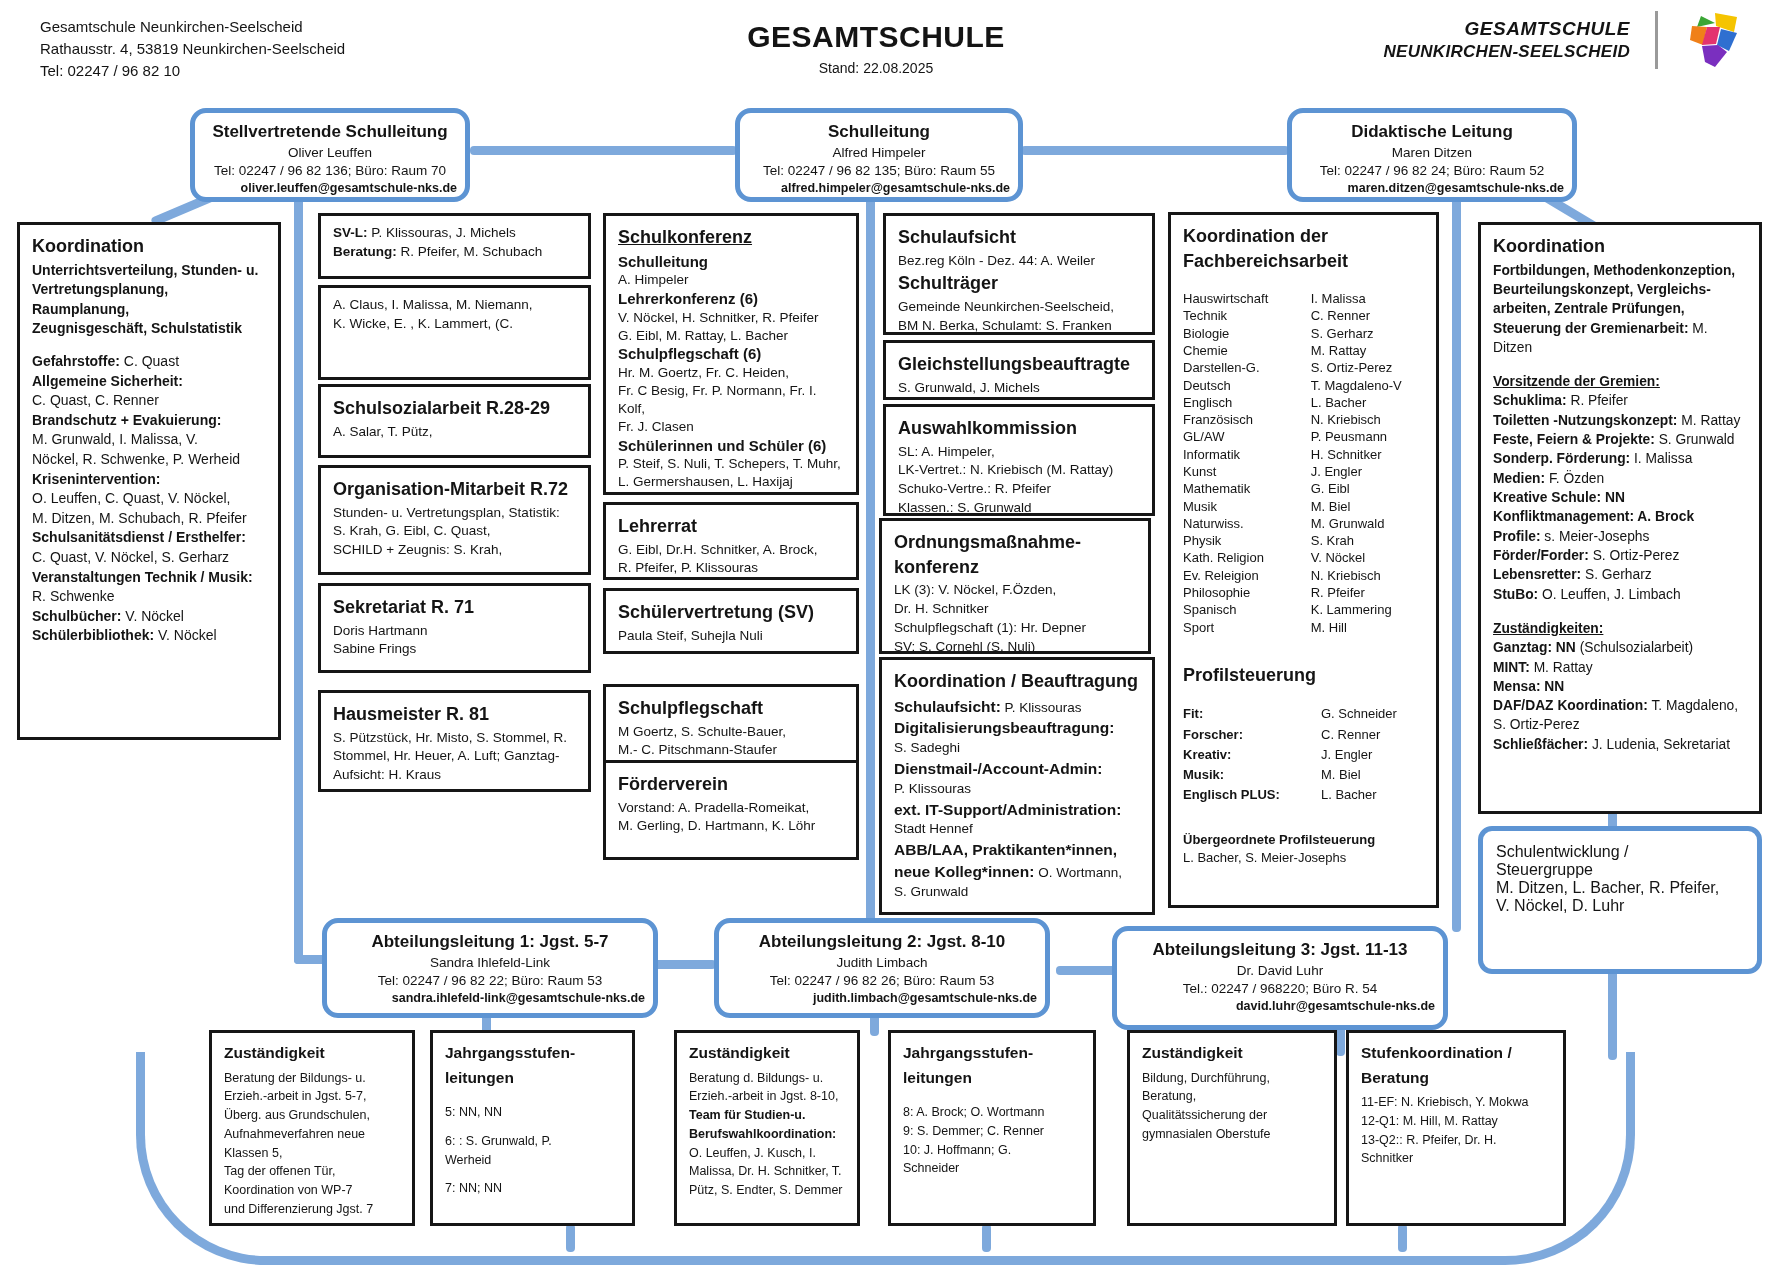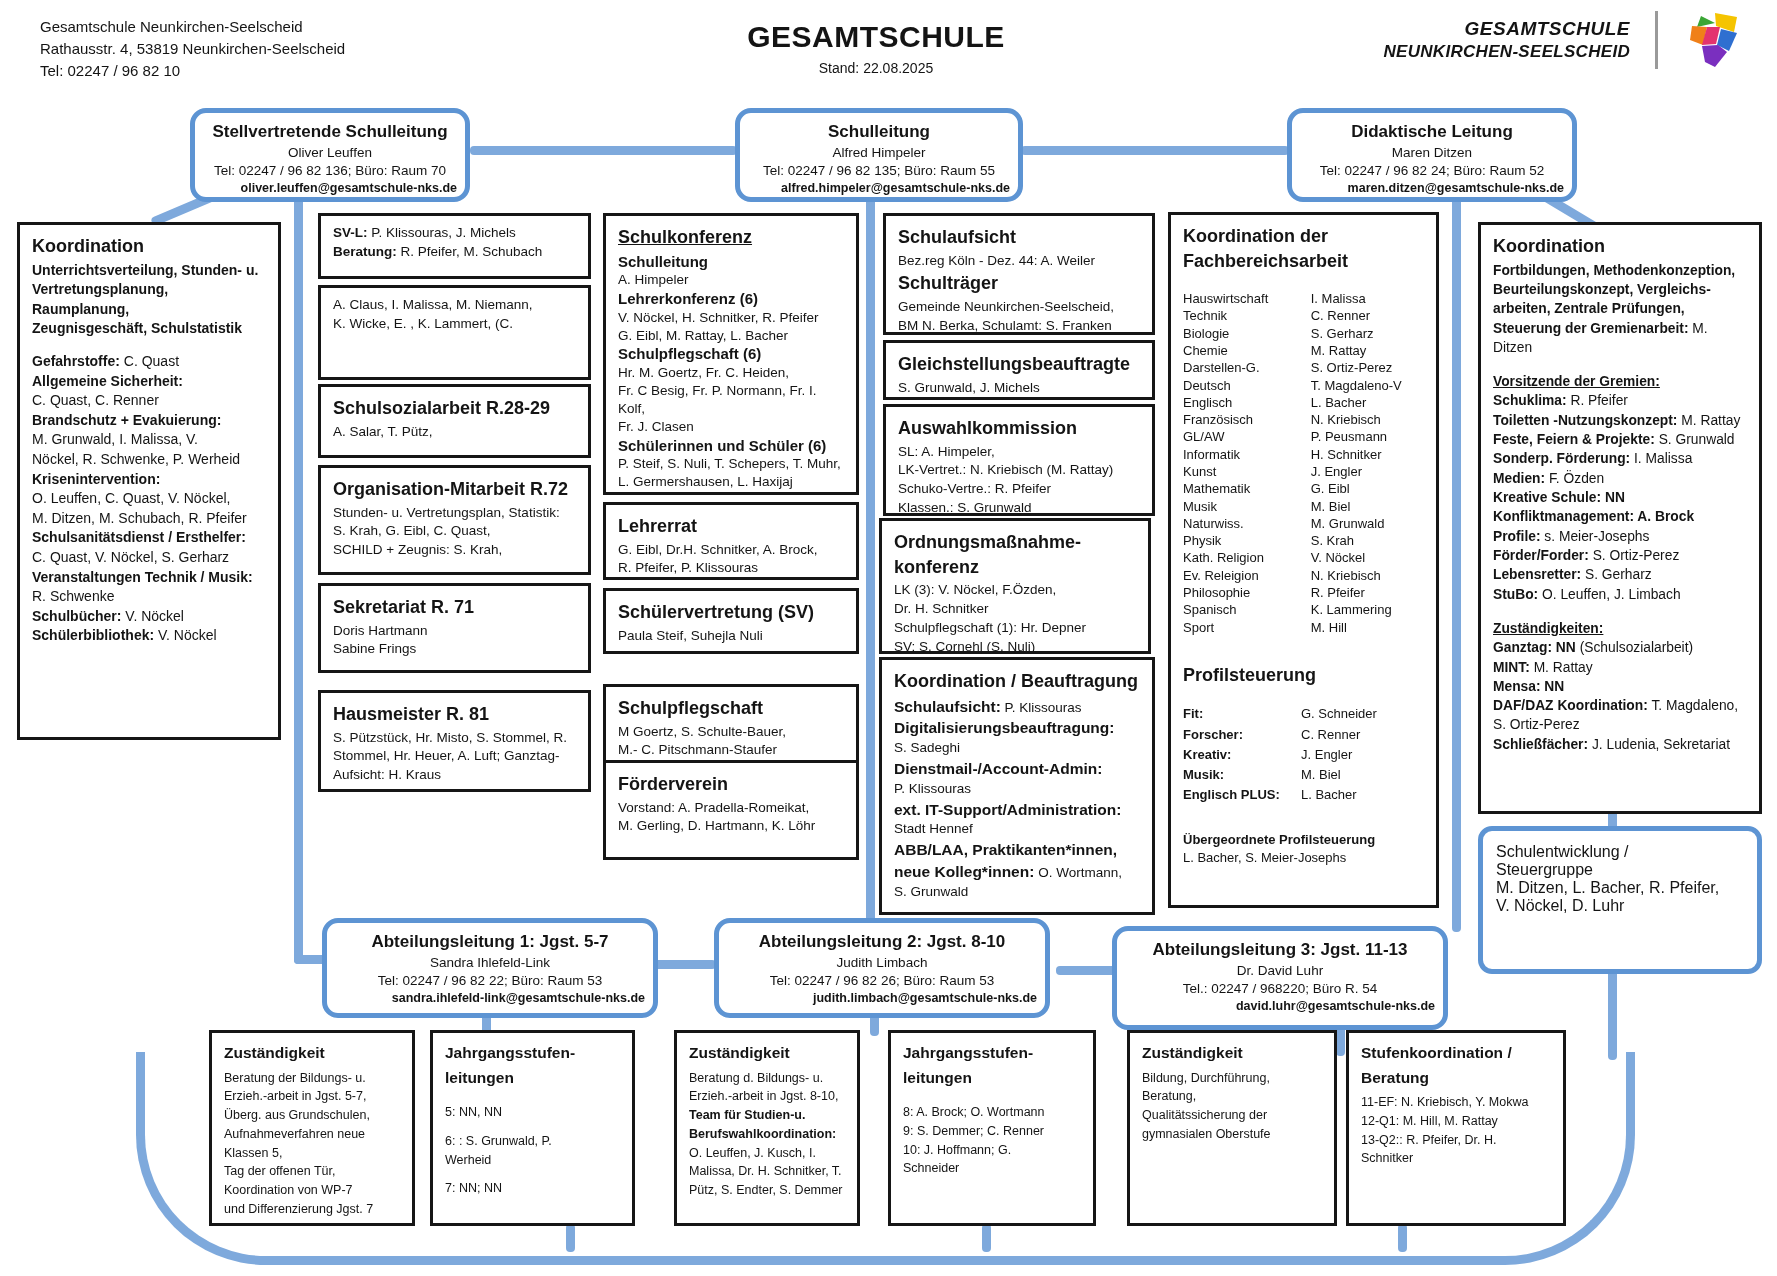--- a/index.html
+++ b/index.html
@@ -16,21 +16,21 @@
   .bx .h1u{font-weight:bold;font-size:18px;line-height:1.2;margin:3px 0 3px;text-decoration:underline;}
   .bx .sh{font-weight:bold;font-size:15px;line-height:1.3;}
   .bx .b{font-weight:bold;}
   .bx .bu{font-weight:bold;text-decoration:underline;margin-top:2px;}
   .bx .p{}
   .bx .gap{height:13px;}
   .bx .ln .bld{font-weight:bold;}
   .rows{margin-top:2px;}
   .row2{display:flex;line-height:1.33;}
   .fach .c1{width:53%;}
-  .profil .row2{line-height:1.55;}
+  .profil .row2{line-height:1.55;gap:20px;}
   .profil .c1{width:118px;font-weight:bold;}
   .big-lbl .b,.big-lbl .bld,.big-lbl .h1{font-size:15.5px;}
   .big-lbl .h1{font-size:18px;}
   .sm{font-size:12.5px;line-height:1.5;}
   .sm .h1{font-size:15.5px;margin-bottom:6px;}
   .sm .gap{height:10px;}
   
   .blue-box{position:absolute;background:#fff;border:5px solid #5d94d3;border-radius:16px;z-index:3;
             text-align:center;padding:9px 8px 6px;box-sizing:border-box;}
   .bb-title{font-weight:bold;font-size:17px;margin-bottom:2px;}

